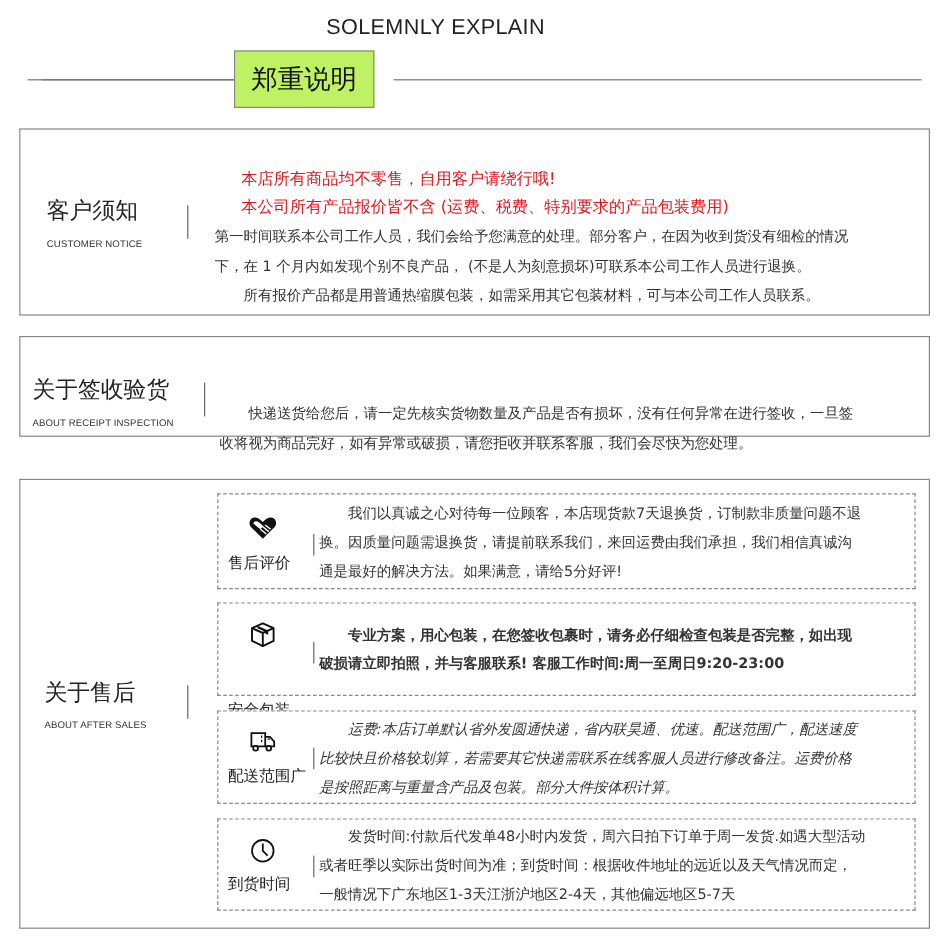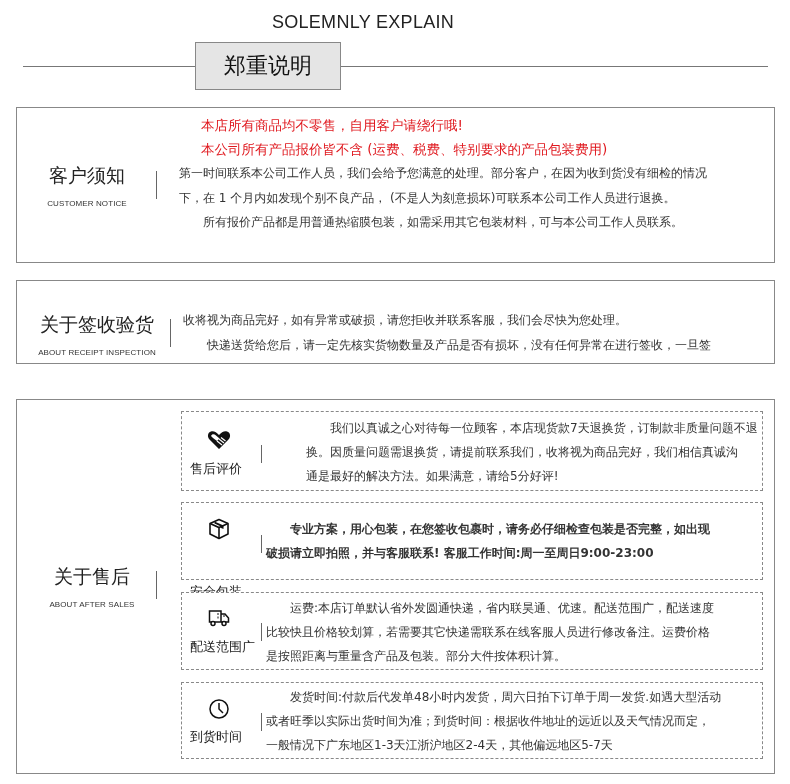--- a/index.html
+++ b/index.html
@@ -4,35 +4,35 @@
 <style>
   * { box-sizing: border-box; margin: 0; padding: 0; }
   html, body { width: 790px; height: 784px; background: #ffffff; overflow: hidden; }
   body { font-family: "DejaVu Sans", "Liberation Sans", sans-serif; color: #333; position: relative; }
 
   .header-en { position: absolute; left: 0; width: 726px; top: 12px; text-align: center;
     font-family: "Liberation Sans", sans-serif; font-size: 18px; color: #222; letter-spacing: 0.3px; }
   .header-line { position: absolute; top: 66px; height: 1px; background: #777; }
   .header-line.left { left: 23px; width: 173px; }
   .header-line.right { left: 328px; width: 173px; }
-  .header-box { position: absolute; left: 195px; top: 42px; width: 146px; height: 48px;
+  .header-box { position: absolute; left: 195px; top: 42px; width: 117px; height: 48px;
     border: 1px solid #888; display: flex; align-items: center; justify-content: center;
-    font-size: 22px; color: #111; background: #e5e5e5; }
+    font-size: 22px; color: #111; background: #bef264; }
 
   .section { position: absolute; left: 16px; width: 759px; border: 1px solid #888; background: #fff; }
   .sec1 { top: 107px; height: 156px; }
   .sec2 { top: 280px; height: 84px; }
   .sec3 { top: 399px; height: 375px; }
 
-  .sec-label { position: absolute; text-align: center; }
+  .sec-label { position: absolute; }
   .sec-label .cn { font-size: 19px; color: #222; white-space: nowrap; }
   .sec-label .en { font-family: "Liberation Sans", sans-serif; font-size: 8px; color: #333; margin-top: 10px; white-space: nowrap; letter-spacing: 0.1px; }
   .vbar { position: absolute; width: 1px; background: #666; }
 
-  .para { position: absolute; font-size: 12px; color: #333; line-height: 24.5px; }
+  .para { position: absolute; font-size: 12px; color: #333; line-height: 24.5px; margin-top: 24px; }
   .para .red { color: #e0191f; font-size: 13.5px; line-height: 24px; }
   .para p { white-space: nowrap; }
 
   .card { position: absolute; left: 164px; width: 582px; border: 1px dashed #888; background: #fff; }
   .card .icon { position: absolute; left: 22px; width: 30px; height: 24px; display: flex; align-items: center; justify-content: center; }
   .card .icon svg { display: block; }
   .card .clabel { position: absolute; left: 8px; width: 60px; font-size: 13px; color: #222; white-space: nowrap; }
   .card .cbar { position: absolute; left: 79px; width: 1px; height: 18px; background: #666; }
   .card .ctext { position: absolute; left: 84px; right: 8px; font-size: 12px; line-height: 24px; color: #333; }
   .card .ctext p { white-space: nowrap; }
@@ -63,78 +63,78 @@
   </div>
 </div>
 
 <div class="section sec2">
   <div class="sec-label" style="left:10px; top:31px; width:140px;">
     <div class="cn">关于签收验货</div>
     <div class="en">ABOUT RECEIPT INSPECTION</div>
   </div>
   <div class="vbar" style="left:153px; top:38px; height:28px;"></div>
   <div class="para" style="left:166px; top:27px;">
+    <p>　　快递送货给您后，请一定先核实货物数量及产品是否有损坏，没有任何异常在进行签收，一旦签</p>
     <p>收将视为商品完好，如有异常或破损，请您拒收并联系客服，我们会尽快为您处理。</p>
-    <p>　　快递送货给您后，请一定先核实货物数量及产品是否有损坏，没有任何异常在进行签收，一旦签</p>
   </div>
 </div>
 
 <div class="section sec3">
   <div class="sec-label" style="left:20px; top:164px; width:110px;">
     <div class="cn">关于售后</div>
     <div class="en">ABOUT AFTER SALES</div>
   </div>
   <div class="vbar" style="left:139px; top:171px; height:28px;"></div>
 
   <div class="card" style="top:11px; height:80px;">
     <div class="icon" style="top:16px;">
       <svg width="24" height="20" viewBox="0 0 24 20">
         <path d="M12 19 L2.5 9.5 C0 7 0.5 2.5 4 1.5 C7 0.7 9.5 2.5 12 5 C14.5 2.5 17 0.7 20 1.5 C23.5 2.5 24 7 21.5 9.5 Z" fill="#111"></path>
         <path d="M4 6 C5 4 7 3.8 9 5.5 L12.5 8.5 L10 11 L6 8 Z" fill="#fff"></path>
         <path d="M10 11 L15 15 M12 9 L17 13 M14 7.5 L18.5 11" stroke="#fff" stroke-width="1.2"></path>
       </svg>
     </div>
     <div class="clabel" style="top:48px;">售后评价</div>
     <div class="cbar" style="top:33px;"></div>
-    <div class="ctext" style="top:4px;margin-left:40px;">
+    <div class="ctext" style="top:4px;">
       <p>　　我们以真诚之心对待每一位顾客，本店现货款7天退换货，订制款非质量问题不退</p>
-      <p>换。因质量问题需退换货，请提前联系我们，收将视为商品完好，我们相信真诚沟</p>
+      <p>换。因质量问题需退换货，请提前联系我们，来回运费由我们承担，我们相信真诚沟</p>
       <p>通是最好的解决方法。如果满意，请给5分好评!</p>
     </div>
   </div>
 
   <div class="card" style="top:102px; height:78px;">
     <div class="icon" style="top:14px;">
       <svg width="22" height="22" viewBox="0 0 22 22">
         <path d="M11 1.5 L20 5.5 L20 16 L11 20.5 L2 16 L2 5.5 Z" fill="none" stroke="#111" stroke-width="1.6" stroke-linejoin="round"></path>
         <path d="M2 5.5 L11 9.5 L20 5.5 M11 9.5 L11 20.5" fill="none" stroke="#111" stroke-width="1.6"></path>
         <path d="M6.5 3.5 L15.5 7.5 L15.5 11 L13 10 L13 8.5 L6.5 5.5 Z" fill="#111"></path>
       </svg>
     </div>
     <div class="clabel" style="top:47px;margin-top:33px;">安全包装</div>
     <div class="cbar" style="top:32px;"></div>
     <div class="ctext" style="top:14px;font-weight:bold;">
       <p>　　专业方案，用心包装，在您签收包裹时，请务必仔细检查包装是否完整，如出现</p>
-      <p>破损请立即拍照，并与客服联系! 客服工作时间:周一至周日9:00-23:00</p>
+      <p>破损请立即拍照，并与客服联系! 客服工作时间:周一至周日9:20-23:00</p>
     </div>
   </div>
 
   <div class="card" style="top:192px; height:78px;">
     <div class="icon" style="top:13px;">
       <svg width="22" height="18" viewBox="0 0 22 18">
         <path d="M1.5 2 L13 2 L13 13 L1.5 13 Z" fill="none" stroke="#111" stroke-width="1.5"></path>
         <path d="M13 5 L17 5 L20.5 9 L20.5 13 L13 13" fill="none" stroke="#111" stroke-width="1.5"></path>
         <path d="M10 4 L10 6 M10 7.5 L10 9.5 M15 7 L17 7" stroke="#111" stroke-width="1"></path>
         <circle cx="5" cy="14.5" r="2" fill="#fff" stroke="#111" stroke-width="1.5"></circle>
         <circle cx="16" cy="14.5" r="2" fill="#fff" stroke="#111" stroke-width="1.5"></circle>
       </svg>
     </div>
     <div class="clabel" style="top:45px;">配送范围广</div>
     <div class="cbar" style="top:30px;"></div>
-    <div class="ctext" style="top:3px;">
+    <div class="ctext" style="top:3px;font-style:italic;">
       <p>　　运费:本店订单默认省外发圆通快递，省内联昊通、优速。配送范围广，配送速度</p>
       <p>比较快且价格较划算，若需要其它快递需联系在线客服人员进行修改备注。运费价格</p>
       <p>是按照距离与重量含产品及包装。部分大件按体积计算。</p>
     </div>
   </div>
 
   <div class="card" style="top:282px; height:77px;">
     <div class="icon" style="top:14px;">
       <svg width="22" height="22" viewBox="0 0 22 22">
         <circle cx="11" cy="11" r="9" fill="none" stroke="#111" stroke-width="1.5"></circle>

